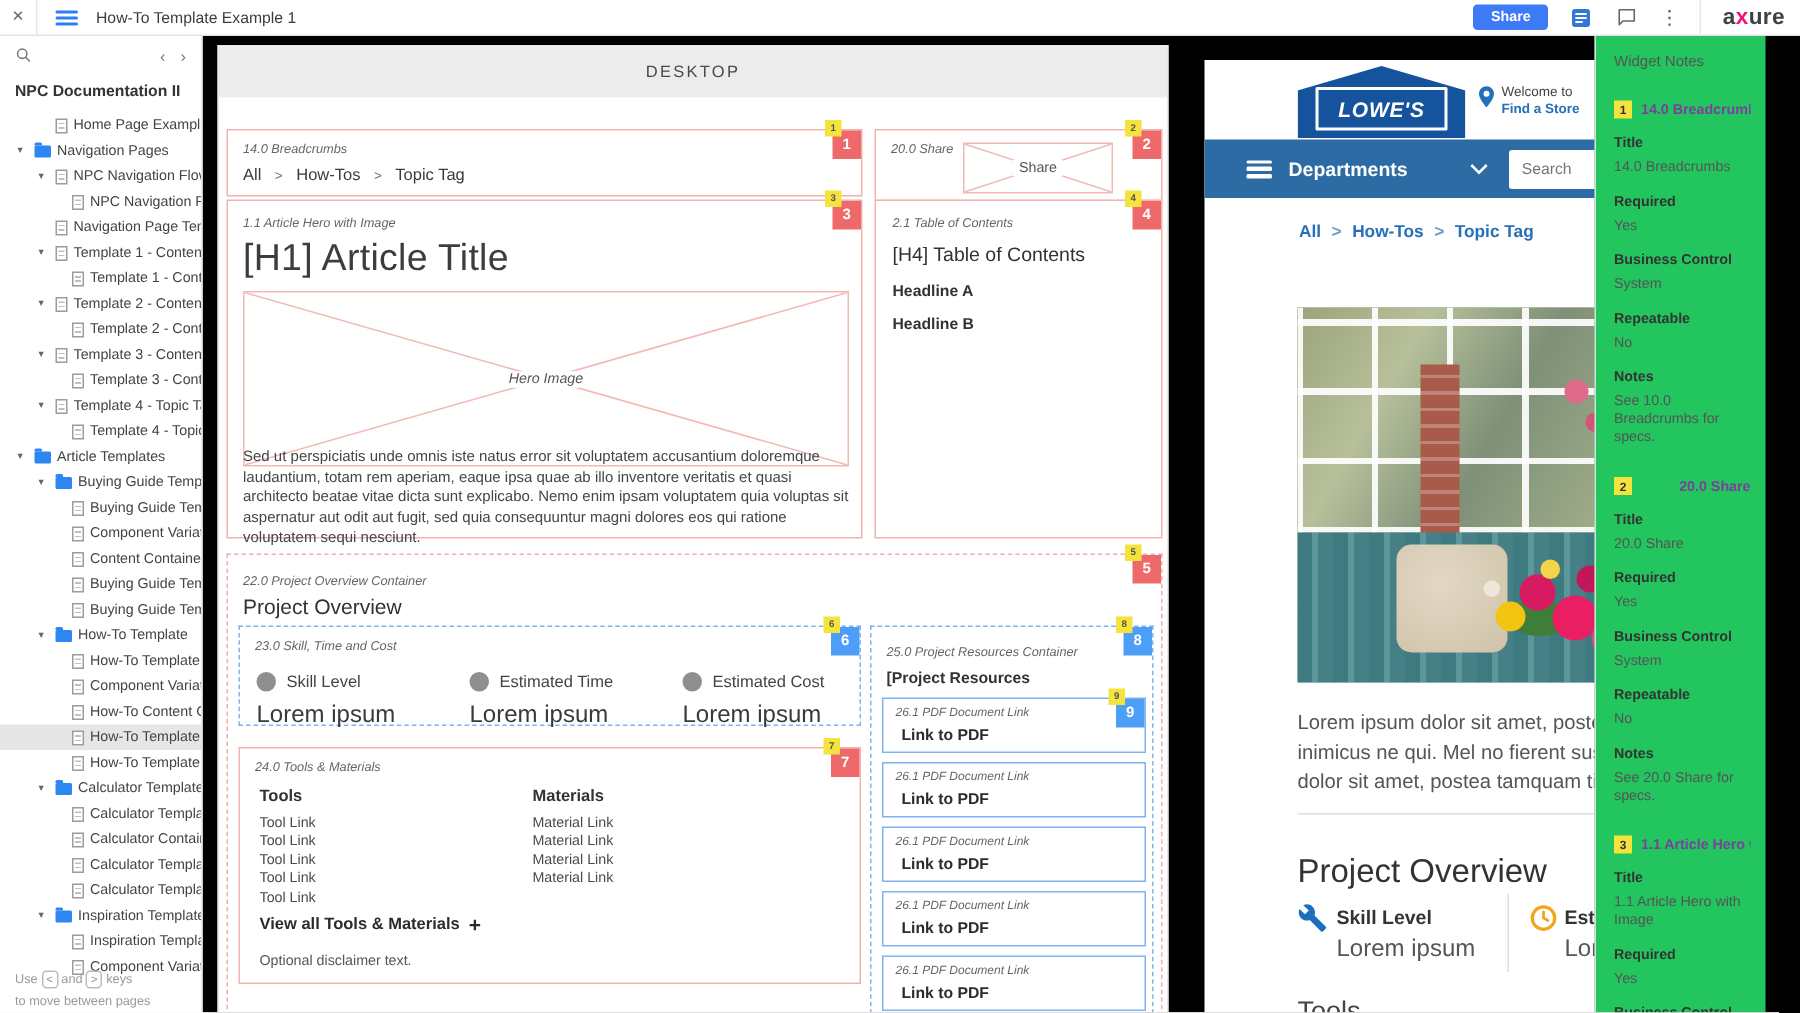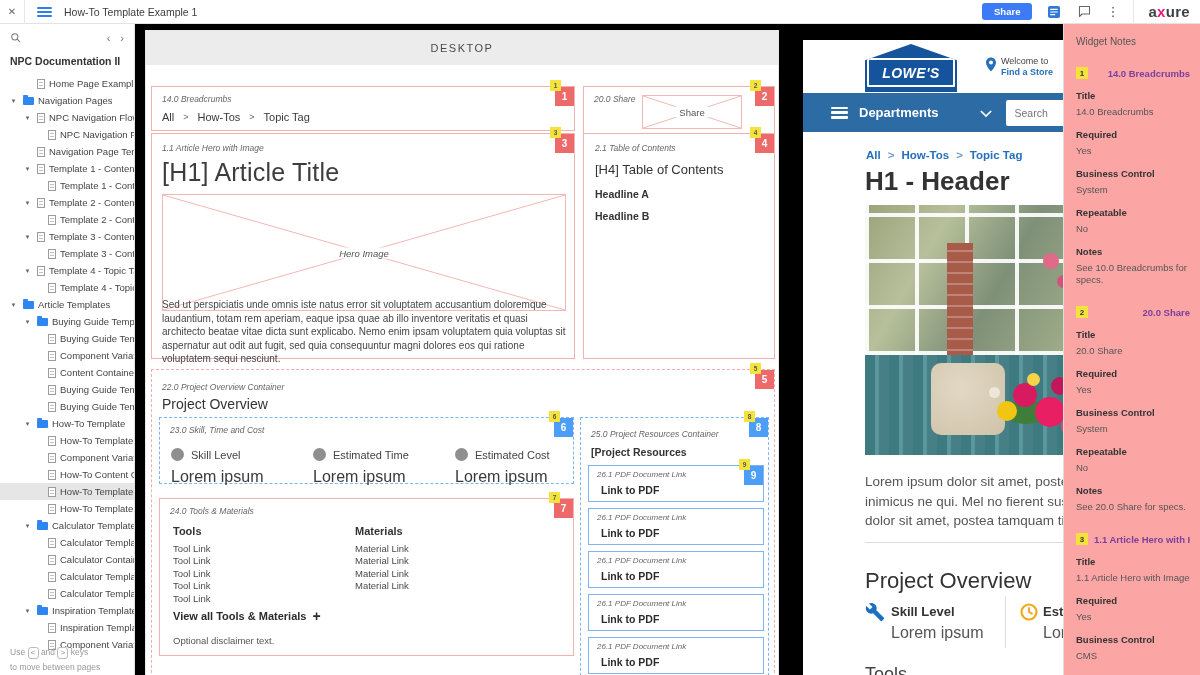--- a/index.html
+++ b/index.html
@@ -81,21 +81,21 @@
   .viewall{position:absolute;left:13px;top:109px;font-size:11px;font-weight:700;color:#2b2b2b;display:flex;align-items:center;gap:6px}
   .viewall .plus{font-size:14px;font-weight:700}
   .disclaim{position:absolute;left:13px;top:136px;font-size:9.5px;color:#555}
   .preshead{position:absolute;left:10px;top:28px;font-size:10.5px;font-weight:700;color:#333}
   .pdfbox{position:absolute;left:7px;width:176px;height:37px;background:#fff;border:1px solid #7fb4ef}
   .pdflabel{position:absolute;left:8px;top:4px;font-style:italic;font-size:8px;color:#666;white-space:nowrap}
   .pdflink{position:absolute;left:12px;top:18px;font-size:10.5px;font-weight:700;color:#2b2b2b}
 
   
   .preview{position:absolute;left:668px;top:16px;width:275px;height:640px;background:#fff;overflow:hidden}
-  .lowes-logo{position:absolute;left:62px;top:4px;width:92px;height:48px;background:#15549c;
+  .lowes-logo{position:absolute;left:62px;top:4px;width:112px;height:48px;background:#15549c;
     clip-path:polygon(50% 0,100% 34%,100% 100%,0 100%,0 34%);display:flex;align-items:flex-end;justify-content:center;padding-bottom:5px}
   .lowes-inner{width:88px;height:29px;border:2px solid #fff;border-radius:1px;display:flex;align-items:center;
     justify-content:center;color:#fff;font-weight:700;font-style:italic;font-size:14px;letter-spacing:.5px}
   .welcome{position:absolute;left:198px;top:16px;font-size:9px;line-height:11px;color:#444;white-space:nowrap}
   .welcome .finds{color:#2570b8;font-weight:700}
   .pin{position:absolute;left:182px;top:17px}
   .pnav{position:absolute;left:0;top:53px;width:275px;height:39px;background:#2d6ba5;display:flex;align-items:center}
   .pburger{width:17px;height:12px;margin-left:28px;display:flex;flex-direction:column;justify-content:space-between}
   .pburger i{height:2.5px;background:#fff;border-radius:1px}
   .pdeps{margin-left:11px;color:#fff;font-weight:700;font-size:13px}
@@ -126,21 +126,21 @@
   .pskill-ic{position:absolute;left:62px;top:562px}
   .pskill-t{position:absolute;left:88px;top:564px;font-size:13px;font-weight:700;color:#333;white-space:nowrap}
   .pskill-v{position:absolute;left:88px;top:584px;font-size:16px;color:#555;white-space:nowrap}
   .pvdiv{position:absolute;left:202px;top:556px;height:52px;border-left:1px solid #ddd}
   .ptime-ic{position:absolute;left:216px;top:562px}
   .ptime-t{position:absolute;left:240px;top:564px;font-size:13px;font-weight:700;color:#333;white-space:nowrap}
   .ptime-v{position:absolute;left:240px;top:584px;font-size:16px;color:#555;white-space:nowrap}
   .ptools{position:absolute;left:62px;top:624px;font-size:18px;color:#444;white-space:nowrap}
 
   
-  .notes-panel{position:absolute;left:1063px;top:24px;width:137px;height:651px;background:#fca5a5;
+  .notes-panel{position:absolute;left:1063px;top:24px;width:114px;height:651px;background:#22c55e;
     border-left:1px solid #dcdcdc;z-index:15;padding:12px 10px 0 12px;overflow:hidden}
   .np-title{font-size:10px;color:#555}
   .np-sec{margin-top:20px}
   .np-head{display:flex;align-items:center}
   .np-num{width:12px;height:12px;background:#f4e33c;color:#333;font-size:8px;font-weight:700;
     display:flex;align-items:center;justify-content:center;flex:none}
   .np-link{flex:1;margin-left:6px;font-size:9.5px;font-weight:700;color:#7b3f9d;text-align:right;
     white-space:nowrap;overflow:hidden;cursor:pointer}
   .np-label{margin-top:11px;font-size:9.5px;font-weight:700;color:#333}
   .np-val{margin-top:5px;font-size:9.5px;color:#555;line-height:12px}
@@ -524,21 +524,20 @@
         </span>
         <input class="psearch" readonly="" placeholder="Search" style="">
       </div>
       <div class="pcrumbs">
         <span>All</span>
           <span class="psep">&gt;</span>
           <span>How-Tos</span>
           <span class="psep">&gt;</span>
           <span>Topic Tag</span>
       </div>
-      <div class="ph1">H1 - Header</div>
 
       <div class="photo">
         <div class="ph-window"></div>
         <div class="ph-grid"></div>
         <div class="ph-brick"></div>
         <div class="ph-slats"></div>
         <div class="ph-chair"></div>
         <span class="fl" style="left:178px;top:48px;width:16px;height:16px;background:#e06a8a"></span>
         <span class="fl" style="left:192px;top:70px;width:13px;height:13px;background:#d4537b"></span>
         <span class="fl" style="left:140px;top:195px;width:42px;height:24px;border-radius:50%;background:#3f7d3a"></span>

